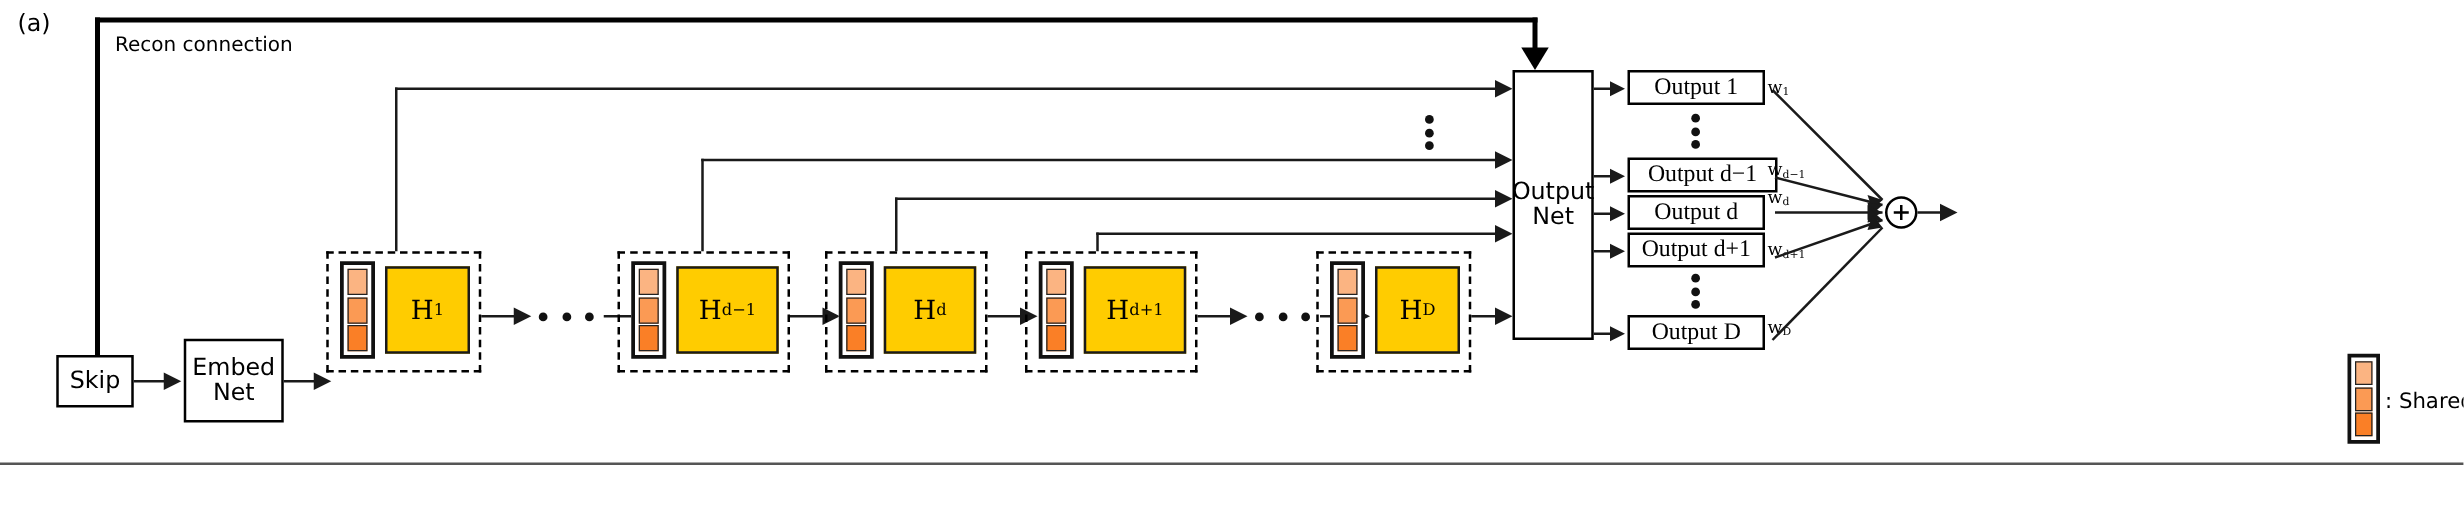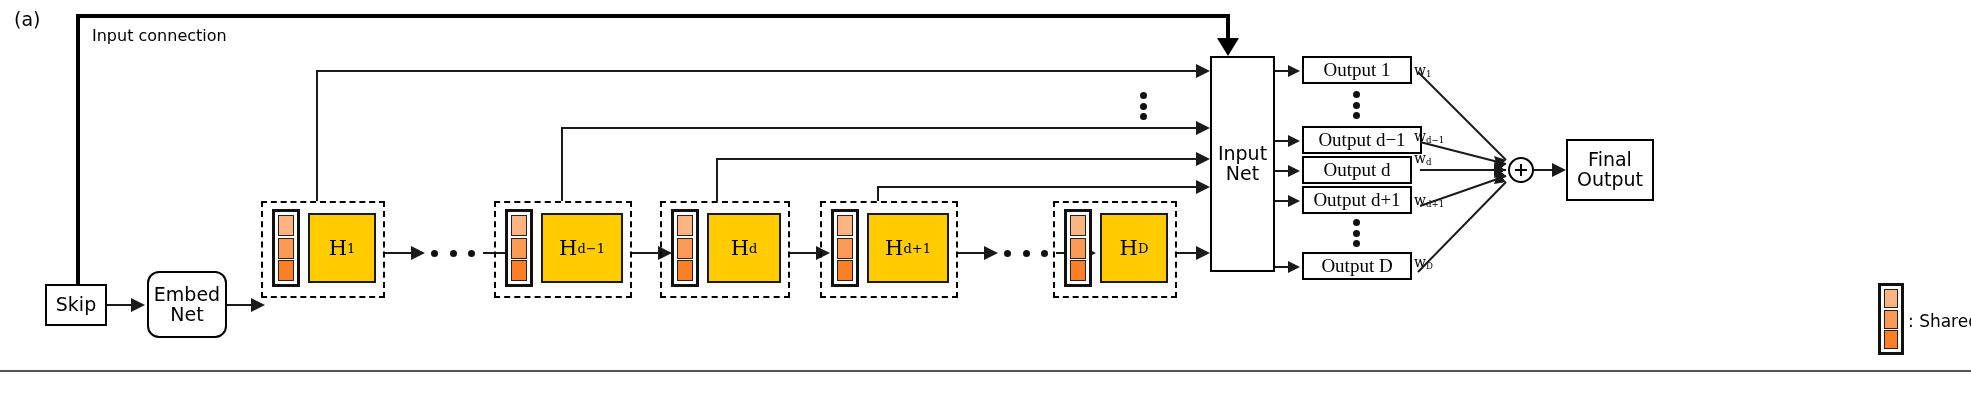--- a/index.html
+++ b/index.html
@@ -69,29 +69,29 @@
 <div id="canvas">
 
   <div class="panel-title" style="left:14px;top:8px;">(a)</div>
 
   <div class="vthick" style="left:76px;top:14px;height:270px;"></div>
 
   <div class="hthick" style="left:76px;top:14px;width:1154px;"></div>
 
   <div class="vthick" style="left:1226px;top:14px;height:26px;"></div>
   <div class="arrowD" style="left:1217px;top:38px;"></div>
-  <div class="skip-label" style="left:92px;top:26px;">Input connection</div>
+  <div class="skip-label" style="left:92px;top:26px;">Recon connection</div>
 
   <div class="box" style="left:45px;top:284px;width:62px;height:42px;font-size:19px;">
     <span>Skip</span>
   </div>
   <div class="h" style="left:107px;top:304px;width:26px;"></div>
   <div class="arrowR" style="left:131px;top:298px;"></div>
 
-  <div class="box" style="left:147px;top:271px;width:80px;height:67px;font-size:19px;flex-direction:column;border-radius:12px;">
+  <div class="box" style="left:147px;top:271px;width:80px;height:67px;font-size:19px;flex-direction:column;">
     <span>Embed</span>
     <span>Net</span>
   </div>
   <div class="h" style="left:227px;top:304px;width:26px;"></div>
   <div class="arrowR" style="left:251px;top:298px;"></div>
 
   <div class="dashed" style="left:261px;top:201px;width:124px;height:97px;"></div>
   <div class="filterstack" style="left:272px;top:209px;width:28px;height:78px;">
     <div class="fcell" style="height:21px;background:#FBB482;"></div>
     <div class="fcell" style="height:21px;background:#FB9A54;"></div>
@@ -182,21 +182,21 @@
   </div>
   <div class="yellow blocklabel" style="left:1100px;top:213px;width:68px;height:70px;">
     <span>H</span>
       <span class="sub">D</span>
   </div>
 
   <div class="h" style="left:1177px;top:252px;width:30px;"></div>
   <div class="arrowR" style="left:1196px;top:246px;"></div>
 
   <div class="box" style="left:1210px;top:56px;width:65px;height:216px;font-size:19px;flex-direction:column;">
-    <span>Input</span>
+    <span>Output</span>
     <span>Net</span>
   </div>
 
   <div class="vdots" style="left:1140px;top:92px;width:7px;height:28px;">
     <span class="dot"></span>
       <span class="dot"></span>
       <span class="dot"></span>
   </div>
 
   <div class="h" style="left:1275px;top:70px;width:20px;"></div>
@@ -270,24 +270,20 @@
       <polygon points="96,120 84,114 84,126"></polygon>
       <polygon points="96,126 86,117 84,128"></polygon>
       <polygon points="96,132 88,122 84,134"></polygon>
     </g>
   </svg>
 
   <div class="plus" style="left:1508px;top:157px;"></div>
   <div class="h" style="left:1534px;top:169px;width:24px;"></div>
   <div class="arrowR" style="left:1552px;top:163px;"></div>
 
-  <div class="box" style="left:1566px;top:139px;width:88px;height:62px;font-size:19px;flex-direction:column;">
-    <span>Final</span>
-    <span>Output</span>
-  </div>
 
   <div class="filterstack" style="left:1878px;top:283px;width:26px;height:72px;">
     <div class="fcell" style="height:19px;background:#FBB482;"></div>
     <div class="fcell" style="height:19px;background:#FB9A54;"></div>
     <div class="fcell" style="height:19px;background:#FA7F26;"></div>
   </div>
   <div class="legendtxt" style="left:1908px;top:311px;">: Shared filters W</div>
 
   <div class="bottomrule" style="left:0px;top:370px;width:1971px;"></div>
 

